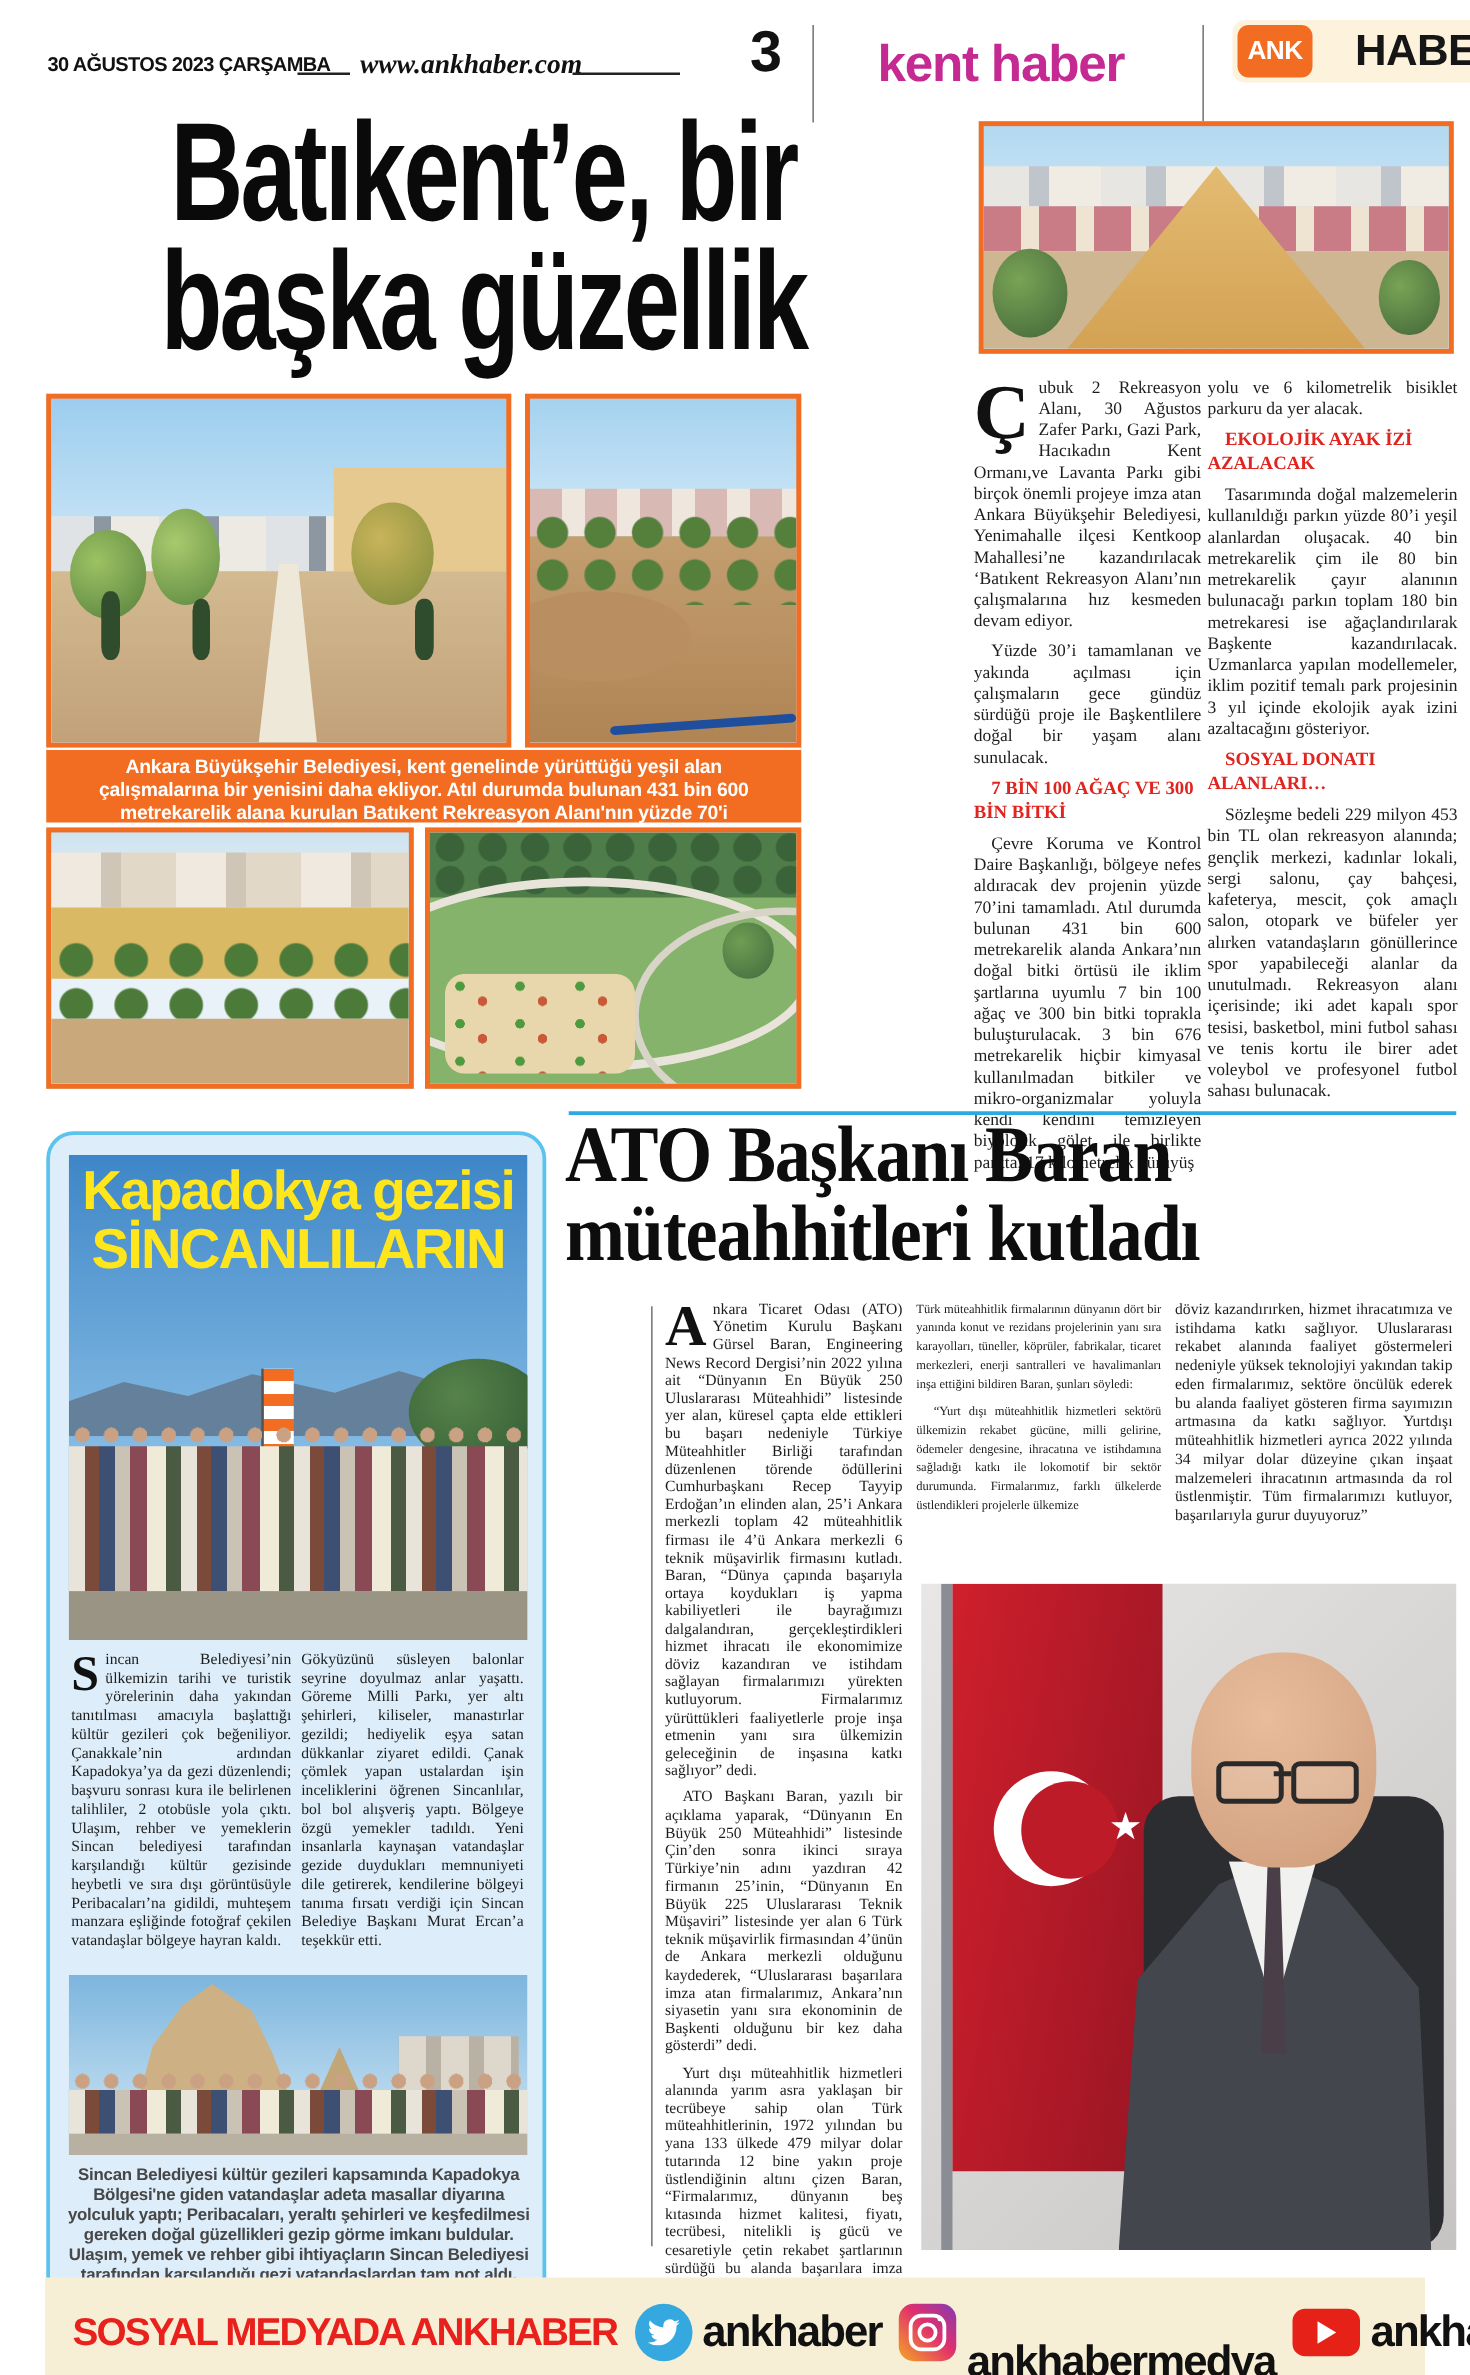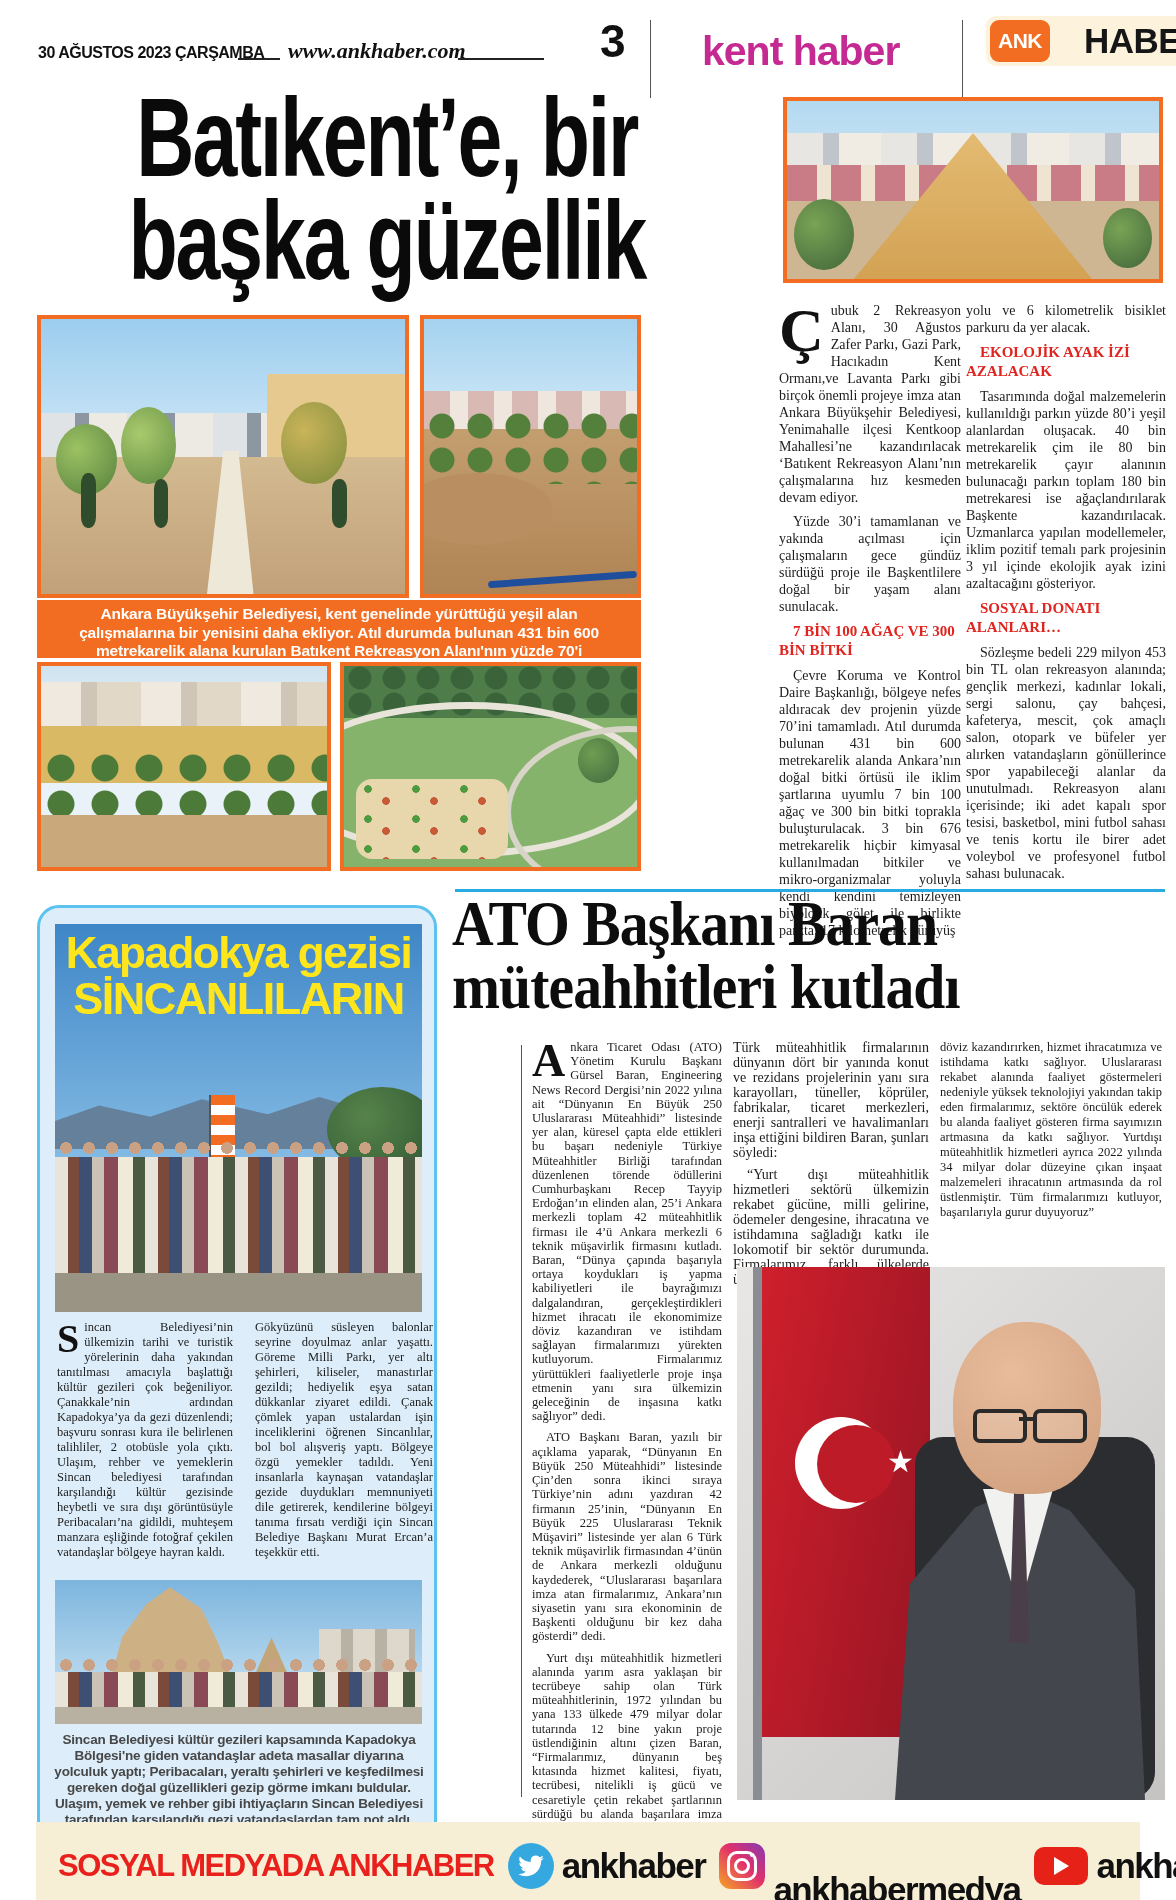--- a/index.html
+++ b/index.html
@@ -166,21 +166,21 @@
       <div class="pl" style="left:0;bottom:0;width:100%;height:10%;background:#9a9484;"></div>
       <div class="pl" style="left:0;top:6px;width:100%;">
         <div class="stitle" style="font-size:44px;">Kapadokya gezisi</div>
         <div class="stitle" style="font-size:45px;">SİNCANLILARIN</div>
       </div>
     </div>
 
     <div class="scol" style="left:17px;top:412px;width:176px;">
       <p class="np" style="margin:0;"><span class="dc dc-sin">S</span><span>incan Belediyesi’nin ülkemizin tarihi ve turistik yörelerinin daha yakından tanıtılması amacıyla başlattığı kültür gezileri çok beğeniliyor. Çanakkale’nin ardından Kapadokya’ya da gezi düzenlendi; başvuru sonrası kura ile belirlenen talihliler, 2 otobüsle yola çıktı. Ulaşım, rehber ve yemeklerin Sincan belediyesi tarafından karşılandığı kültür gezisinde heybetli ve sıra dışı görüntüsüyle Peribacaları’na gidildi, muhteşem manzara eşliğinde fotoğraf çekilen vatandaşlar bölgeye hayran kaldı.</span></p>
     </div>
-    <div class="scol" style="left:215px;top:412px;width:178px;">
+    <div class="scol" style="left:201px;top:412px;width:178px;">
       <p class="np" style="margin:0;">Gökyüzünü süsleyen balonlar seyrine doyulmaz anlar yaşattı. Göreme Milli Parkı, yer altı şehirleri, kiliseler, manastırlar gezildi; hediyelik eşya satan dükkanlar ziyaret edildi. Çanak çömlek yapan ustalardan işin inceliklerini öğrenen Sincanlılar, bol bol alışveriş yaptı. Bölgeye özgü yemekler tadıldı. Yeni insanlarla kaynaşan vatandaşlar gezide duydukları memnuniyeti dile getirerek, kendilerine bölgeyi tanıma fırsatı verdiği için Sincan Belediye Başkanı Murat Ercan’a teşekkür etti.</p>
     </div>
 
     <div class="pl" style="left:15px;top:672px;width:367px;height:144px;overflow:hidden;">
       <div class="pl" style="inset:0;background:linear-gradient(#7db5de,#b9d9ee 70%);"></div>
       <div class="pl" style="left:14%;top:5%;width:36%;height:75%;background:#cdb184;clip-path:polygon(48% 0,72% 20%,84% 50%,100% 100%,0 100%,12% 46%,30% 16%);"></div>
       <div class="pl" style="left:52%;top:40%;width:14%;height:40%;background:#c2a678;clip-path:polygon(50% 0,100% 100%,0 100%);"></div>
       <div class="pl" style="right:2%;top:34%;width:26%;height:32%;background:repeating-linear-gradient(90deg,#ded8cc 0 22px,#b9b2a4 22px 34px);"></div>
       <div class="heads" style="left:0;top:54%;width:100%;height:16px;"></div>
       <div class="crowd" style="left:0;top:64%;width:100%;height:24%;"></div>
@@ -194,21 +194,21 @@
     <div class="atohead">ATO Başkanı Baran</div>
     <div class="atohead">müteahhitleri kutladı</div>
   </div>
   <div class="abs" style="left:521px;top:1045px;width:1px;height:752px;background:#555;"></div>
 
   <div class="col" style="left:532px;top:1040px;width:190px;font-size:12.5px;line-height:14.2px;">
     <p class="np"><span class="dc dc-ato">A</span><span>nkara Ticaret Odası (ATO) Yönetim Kurulu Başkanı Gürsel Baran, Engineering News Record Dergisi’nin 2022 yılına ait “Dünyanın En Büyük 250 Uluslararası Müteahhidi” listesinde yer alan, küresel çapta elde ettikleri bu başarı nedeniyle Türkiye Müteahhitler Birliği tarafından düzenlenen törende ödüllerini Cumhurbaşkanı Recep Tayyip Erdoğan’ın elinden alan, 25’i Ankara merkezli toplam 42 müteahhitlik firması ile 4’ü Ankara merkezli 6 teknik müşavirlik firmasını kutladı. Baran, “Dünya çapında başarıyla ortaya koydukları iş yapma kabiliyetleri ile bayrağımızı dalgalandıran, gerçekleştirdikleri hizmet ihracatı ile ekonomimize döviz kazandıran ve istihdam sağlayan firmalarımızı yürekten kutluyorum. Firmalarımız yürüttükleri faaliyetlerle proje inşa etmenin yanı sıra ülkemizin geleceğinin de inşasına katkı sağlıyor” dedi.</span></p>
     <p>ATO Başkanı Baran, yazılı bir açıklama yaparak, “Dünyanın En Büyük 250 Müteahhidi” listesinde Çin’den sonra ikinci sıraya Türkiye’nin adını yazdıran 42 firmanın 25’inin, “Dünyanın En Büyük 225 Uluslararası Teknik Müşaviri” listesinde yer alan 6 Türk teknik müşavirlik firmasından 4’ünün de Ankara merkezli olduğunu kaydederek, “Uluslararası başarılara imza atan firmalarımız, Ankara’nın siyasetin yanı sıra ekonominin de Başkenti olduğunu bir kez daha gösterdi” dedi.</p>
     <p>Yurt dışı müteahhitlik hizmetleri alanında yarım asra yaklaşan bir tecrübeye sahip olan Türk müteahhitlerinin, 1972 yılından bu yana 133 ülkede 479 milyar dolar tutarında 12 bine yakın proje üstlendiğinin altını çizen Baran, “Firmalarımız, dünyanın beş kıtasında hizmet kalitesi, fiyatı, tecrübesi, nitelikli iş gücü ve cesaretiyle çetin rekabet şartlarının sürdüğü bu alanda başarılara imza atıyorlar” dedi.</p>
   </div>
-  <div class="col" style="left:733px;top:1040px;width:196px;font-size:14px;line-height:15px;">
+  <div class="col" style="left:733px;top:1040px;width:196px;font-size:10px;line-height:15px;">
     <p class="np">Türk müteahhitlik firmalarının dünyanın dört bir yanında konut ve rezidans projelerinin yanı sıra karayolları, tüneller, köprüler, fabrikalar, ticaret merkezleri, enerji santralleri ve havalimanları inşa ettiğini bildiren Baran, şunları söyledi:</p>
     <p>“Yurt dışı müteahhitlik hizmetleri sektörü ülkemizin rekabet gücüne, milli gelirine, ödemeler dengesine, ihracatına ve istihdamına sağladığı katkı ile lokomotif bir sektör durumunda. Firmalarımız, farklı ülkelerde üstlendikleri projelerle ülkemize</p>
   </div>
   <div class="col" style="left:940px;top:1040px;width:222px;font-size:12.5px;line-height:15px;">
     <p class="np">döviz kazandırırken, hizmet ihracatımıza ve istihdama katkı sağlıyor. Uluslararası rekabet alanında faaliyet göstermeleri nedeniyle yüksek teknolojiyi yakından takip eden firmalarımız, sektöre öncülük ederek bu alanda faaliyet gösteren firma sayımızın artmasına da katkı sağlıyor. Yurtdışı müteahhitlik hizmetleri ayrıca 2022 yılında 34 milyar dolar düzeyine çıkan inşaat malzemeleri ihracatının artmasında da rol üstlenmiştir. Tüm firmalarımızı kutluyor, başarılarıyla gurur duyuyoruz”</p>
   </div>
 
   <div class="abs" style="left:737px;top:1267px;width:428px;height:533px;overflow:hidden;background:linear-gradient(135deg,#e9e7e5,#c6c4c3);">
     <div class="pl" style="left:16px;top:0;width:9px;height:100%;background:#8a8d93;"></div>
     <div class="pl" style="left:25px;top:0;width:168px;height:470px;background:linear-gradient(100deg,#cf1f2c,#971523);"></div>

